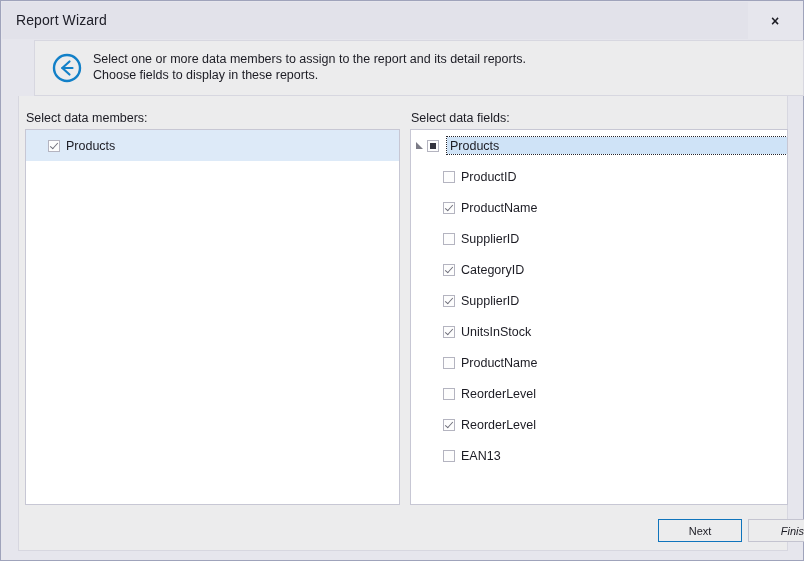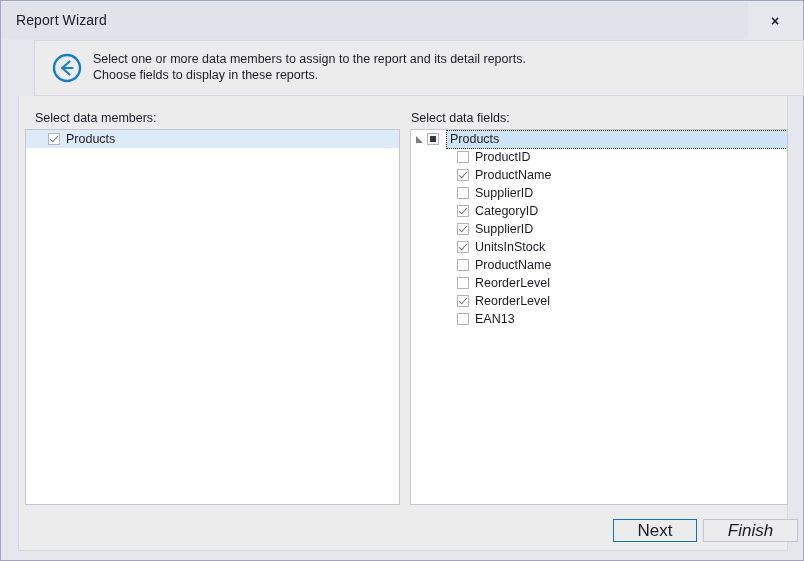--- a/index.html
+++ b/index.html
@@ -100,21 +100,21 @@
     border: 1px solid #d7d7e0;
     border-top: none;
   }
 
   .panel-label {
     position: absolute;
     font-size: 12.5px;
     color: #1c1c24;
     white-space: nowrap;
   }
-  #label-members { left: 16px;  top: 15px; }
+  #label-members { left: 7px;  top: 15px; }
   #label-fields  { left: 392px; top: 15px; }
 
   
   .listbox {
     position: absolute;
     box-sizing: border-box;
     background: #ffffff;
     border: 1px solid #c7c7d4;
     overflow: hidden;
   }
@@ -126,21 +126,21 @@
   }
   #fields-list {
     left: 391px;
     top: 33px;
     width: 378px;
     height: 376px;
   }
 
   .row {
     position: relative;
-    height: 18px;
+    height: 31px;
     display: flex;
     align-items: center;
     white-space: nowrap;
     cursor: default;
   }
   .row-label {
     font-size: 12.5px;
     color: #1c1c24;
     line-height: 18px;
   }
@@ -149,21 +149,21 @@
   #members-list .row.selected {
     background: #ddeaf8;
   }
   #members-list .row { padding-left: 22px; }
 
   
   #fields-list .row.root {
     padding-left: 4px;
   }
   #fields-list .row.child {
-    padding-left: 46px;
+    padding-left: 32px;
   }
   #fields-list .row.root.selected .sel-wrap {
     background: #cfe3f7;
     outline: 1px dotted #26262e;
     outline-offset: 0px;
     padding: 0 3px 0 3px;
     margin-left: 2px;
     height: 17px;
     display: flex;
     align-items: center;
@@ -220,27 +220,28 @@
   }
 
   
   .btn {
     position: absolute;
     box-sizing: border-box;
     height: 23px;
     background: #ececed;
     border: 1px solid #c4c4d0;
     font-family: "Liberation Sans", sans-serif;
-    font-size: 17px;
+    font-size: 11px;
     color: #1c1c24;
     display: flex;
     align-items: center;
     justify-content: center;
     cursor: default;
     user-select: none;
+    margin-left: 45px;
   }
   .btn.default {
     border: 1px solid #0f74bc;
   }
   #btn-next   { left: 594px; top: 423px; width: 84px; }
   #btn-finish { left: 684px; top: 423px; width: 95px; font-style: italic; }
 </style>
 </head>
 <body>
 

